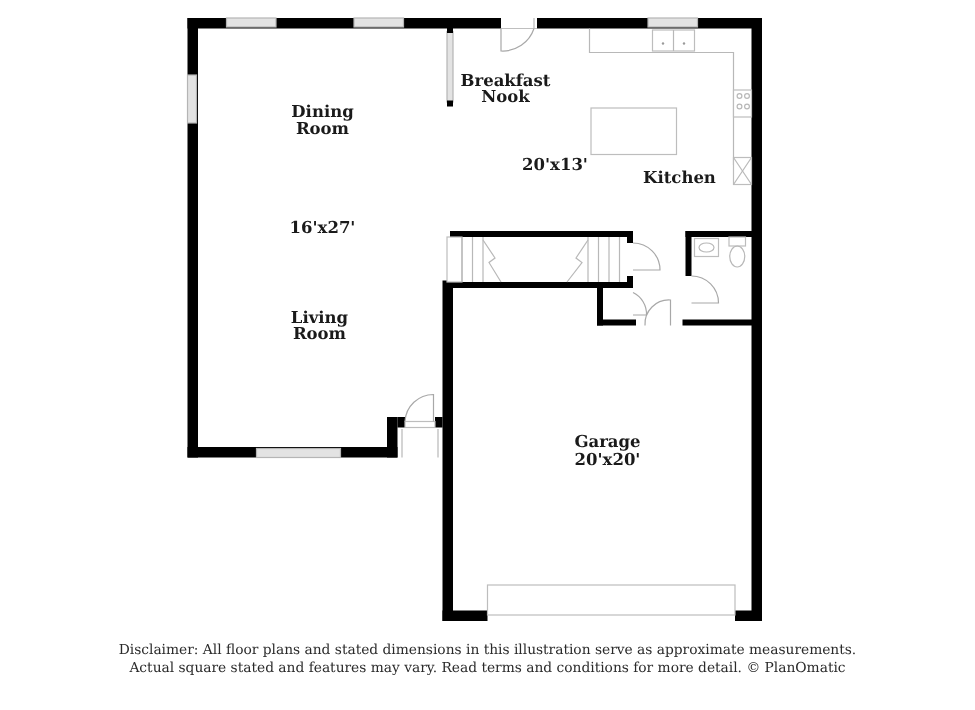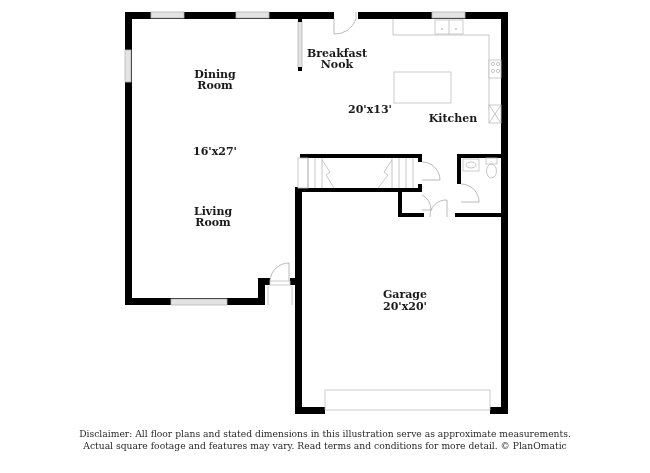--- a/index.html
+++ b/index.html
@@ -143,14 +143,14 @@
     <text class="dim-label" x="370" y="113"><tspan>20'x13'</tspan></text>
     <text class="room-label" x="453" y="122"><tspan>Kitchen</tspan></text>
 
     <text class="room-label" x="405" y="298"><tspan>Garage</tspan></text>
     <text class="dim-label" x="405" y="310"><tspan>20'x20'</tspan></text>
   </g>
 </svg>
 
 <div class="disclaimer">
   <div>Disclaimer: All floor plans and stated dimensions in this illustration serve as approximate measurements.</div>
-  <div>Actual square footage and features may vary. Read terms and conditions for more detail. © PlanOmatic</div>
+  <div>Actual square stated and features may vary. Read terms and conditions for more detail. © PlanOmatic</div>
 </div>
 
 </body></html>

